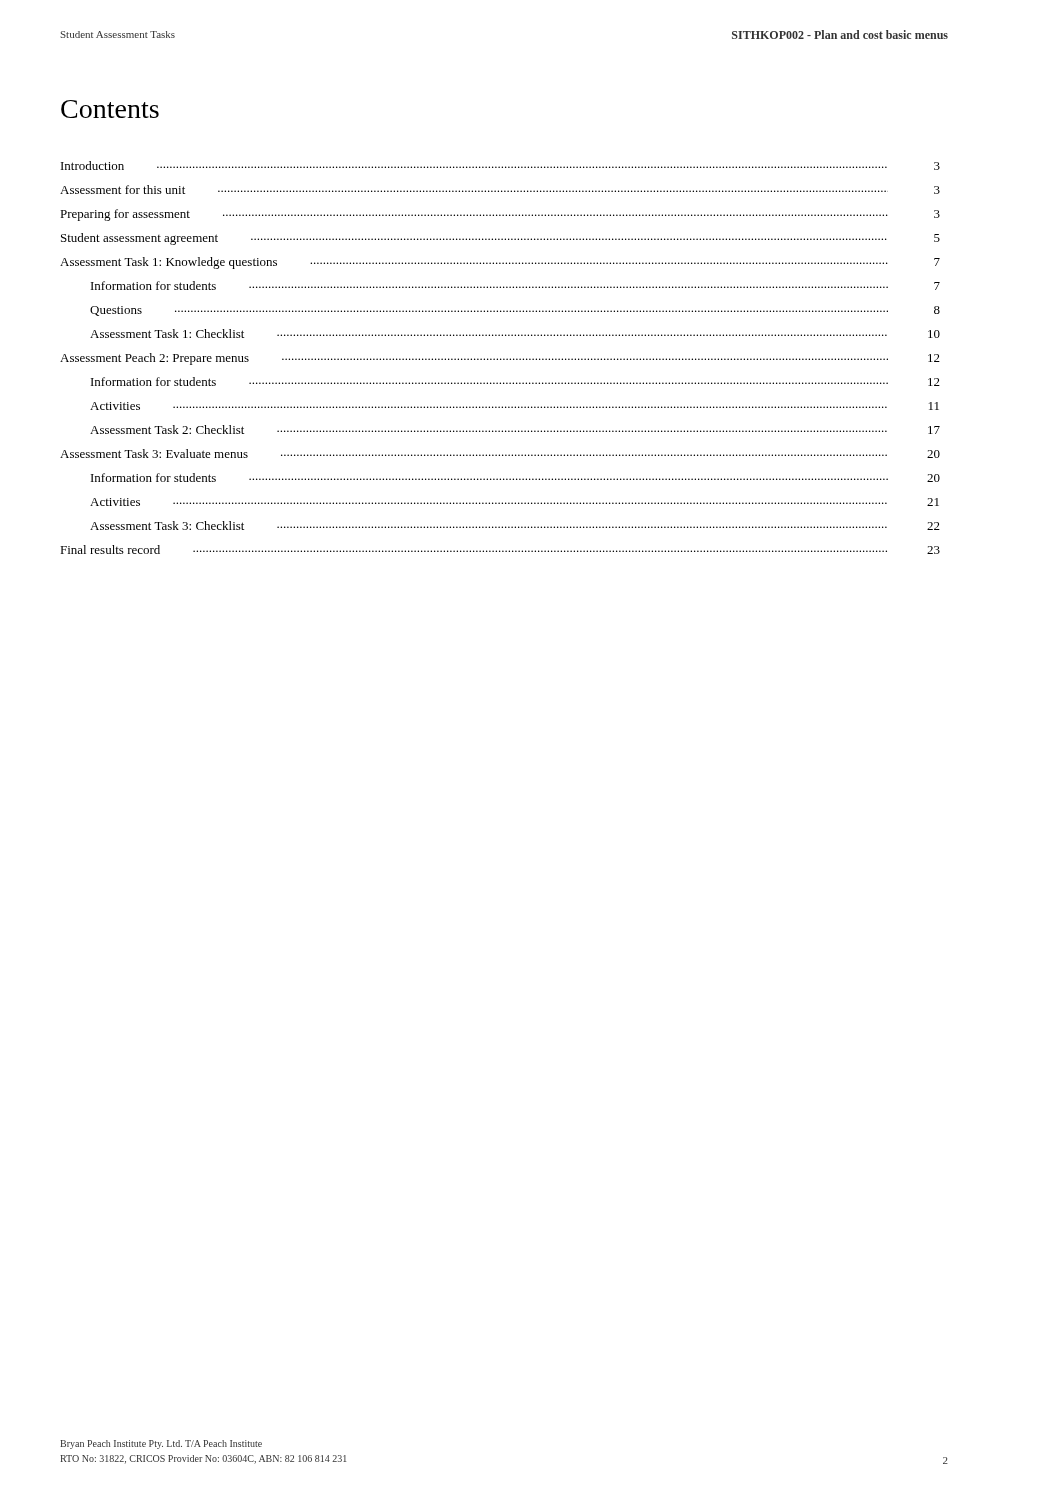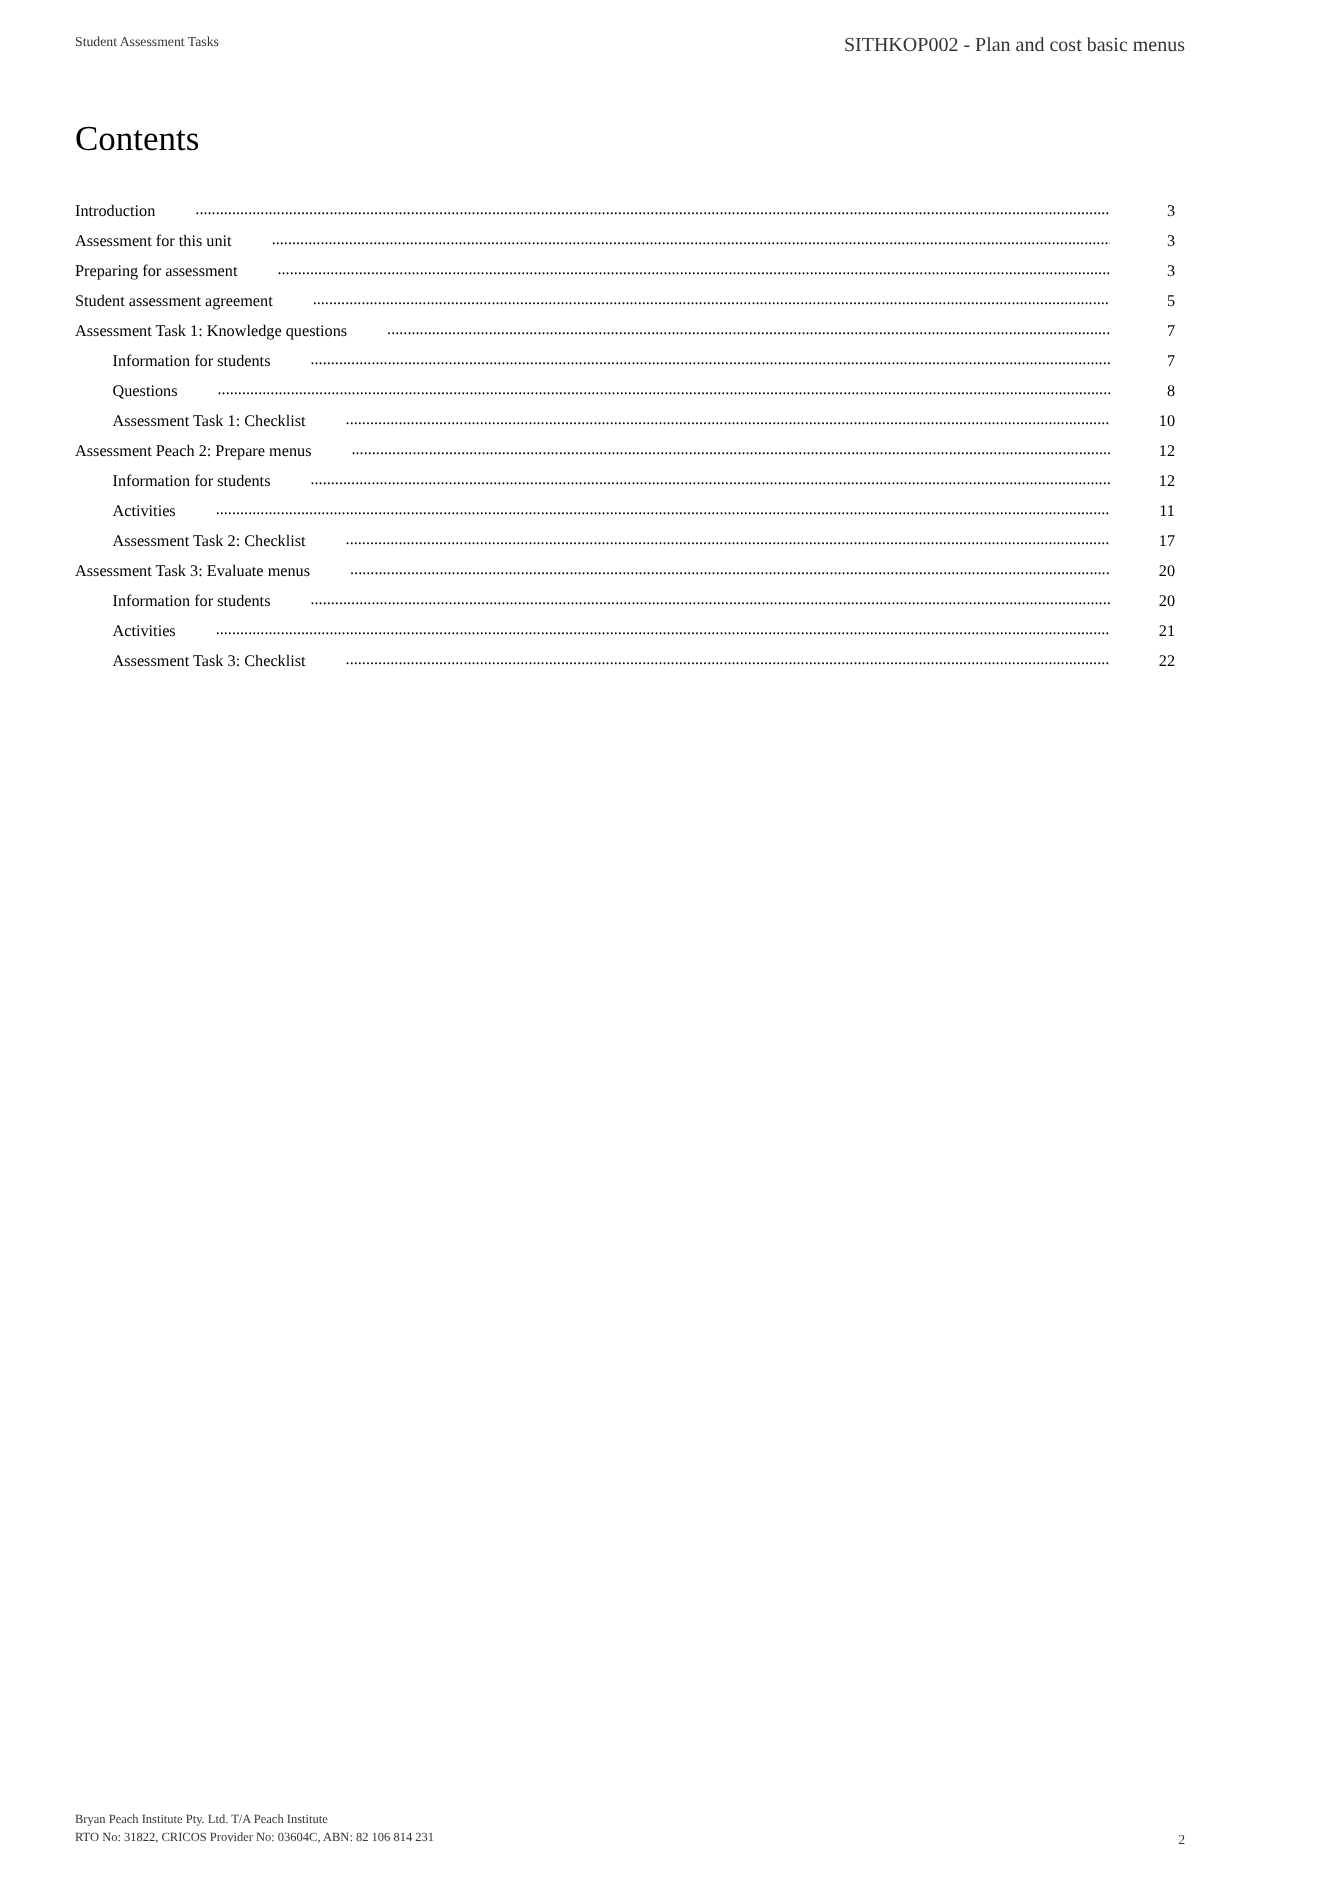--- a/index.html
+++ b/index.html
@@ -33,22 +33,23 @@
       padding: 28px 60px 0 60px;
       border-bottom: none;
     }
 
     .header-left {
       font-size: 11px;
       color: #333;
     }
 
     .header-right {
-      font-size: 16px;
-      color: #333;
+      font-size: 12px;
+      color: #333;
+      font-weight: bold;
     }
 
     .content-area {
       padding: 30px 68px 60px 60px;
     }
 
     .page-title {
       font-family: "Times New Roman", Times, serif;
       font-size: 28px;
       font-weight: normal;
@@ -97,21 +98,21 @@
     .toc-page {
       font-size: 13px;
       color: #000;
       flex-shrink: 0;
       text-align: right;
       min-width: 20px;
     }
 
     .footer {
       position: absolute;
-      bottom: 28px;
+      bottom: 40px;
       left: 60px;
       right: 60px;
       display: flex;
       justify-content: space-between;
       align-items: flex-end;
     }
 
     .footer-left {
       font-size: 10px;
       color: #333;
@@ -209,20 +210,25 @@
         </div>
         <div class="toc-row">
           <span class="toc-label indented">Activities</span>
           <span class="toc-dots"></span>
           <span class="toc-page">21</span>
         </div>
         <div class="toc-row">
           <span class="toc-label indented">Assessment Task 3: Checklist</span>
           <span class="toc-dots"></span>
           <span class="toc-page">22</span>
+        </div>
+        <div class="toc-row">
+          <span class="toc-label">Final results record</span>
+          <span class="toc-dots"></span>
+          <span class="toc-page">23</span>
         </div>
       </div>
   </div>
 
   <div class="footer">
     <div class="footer-left">
       <div>Bryan Peach Institute Pty. Ltd. T/A Peach Institute</div>
       <div>RTO No: 31822, CRICOS Provider No: 03604C, ABN: 82 106 814 231</div>
     </div>
     <div class="footer-right">2</div>

